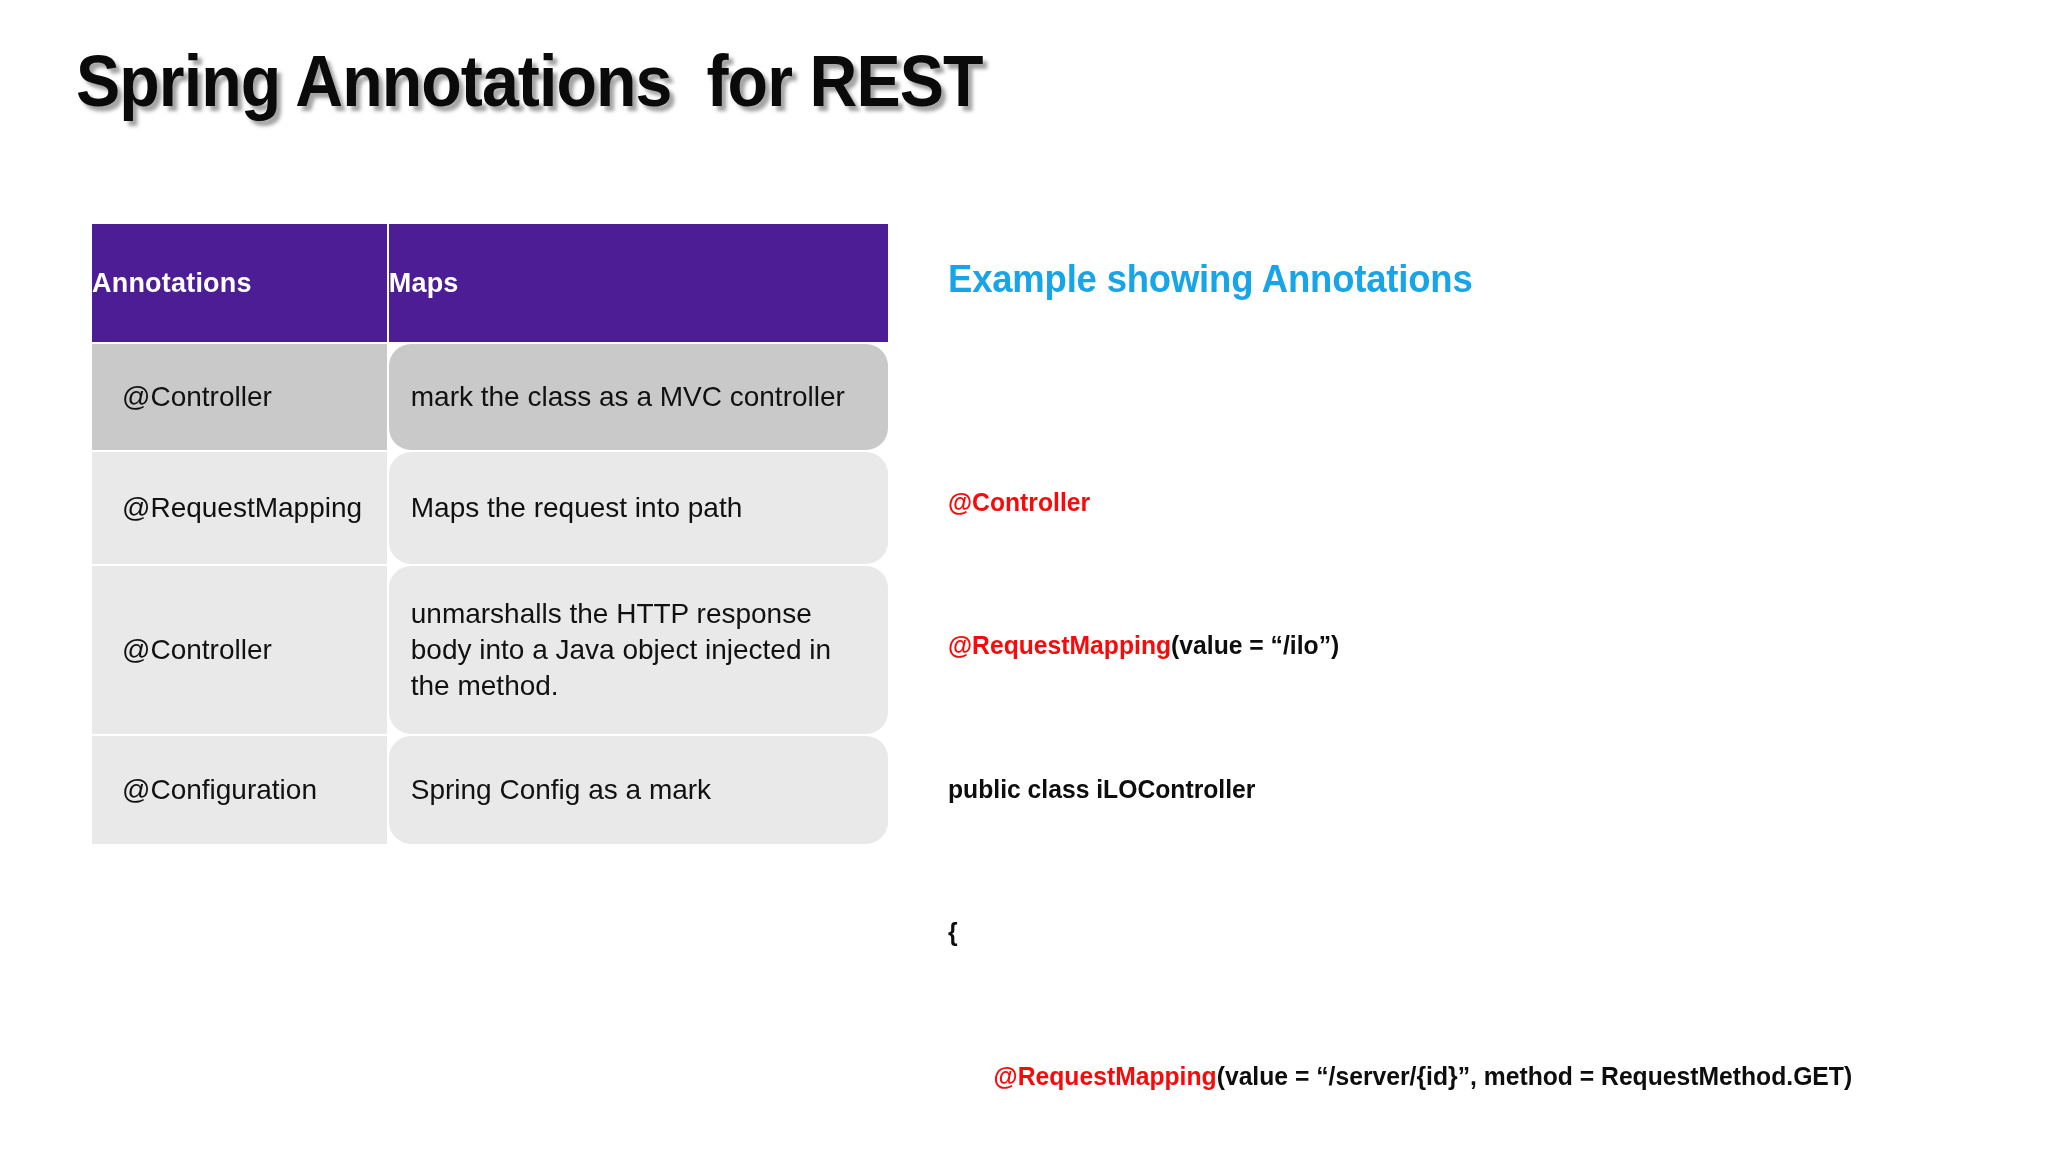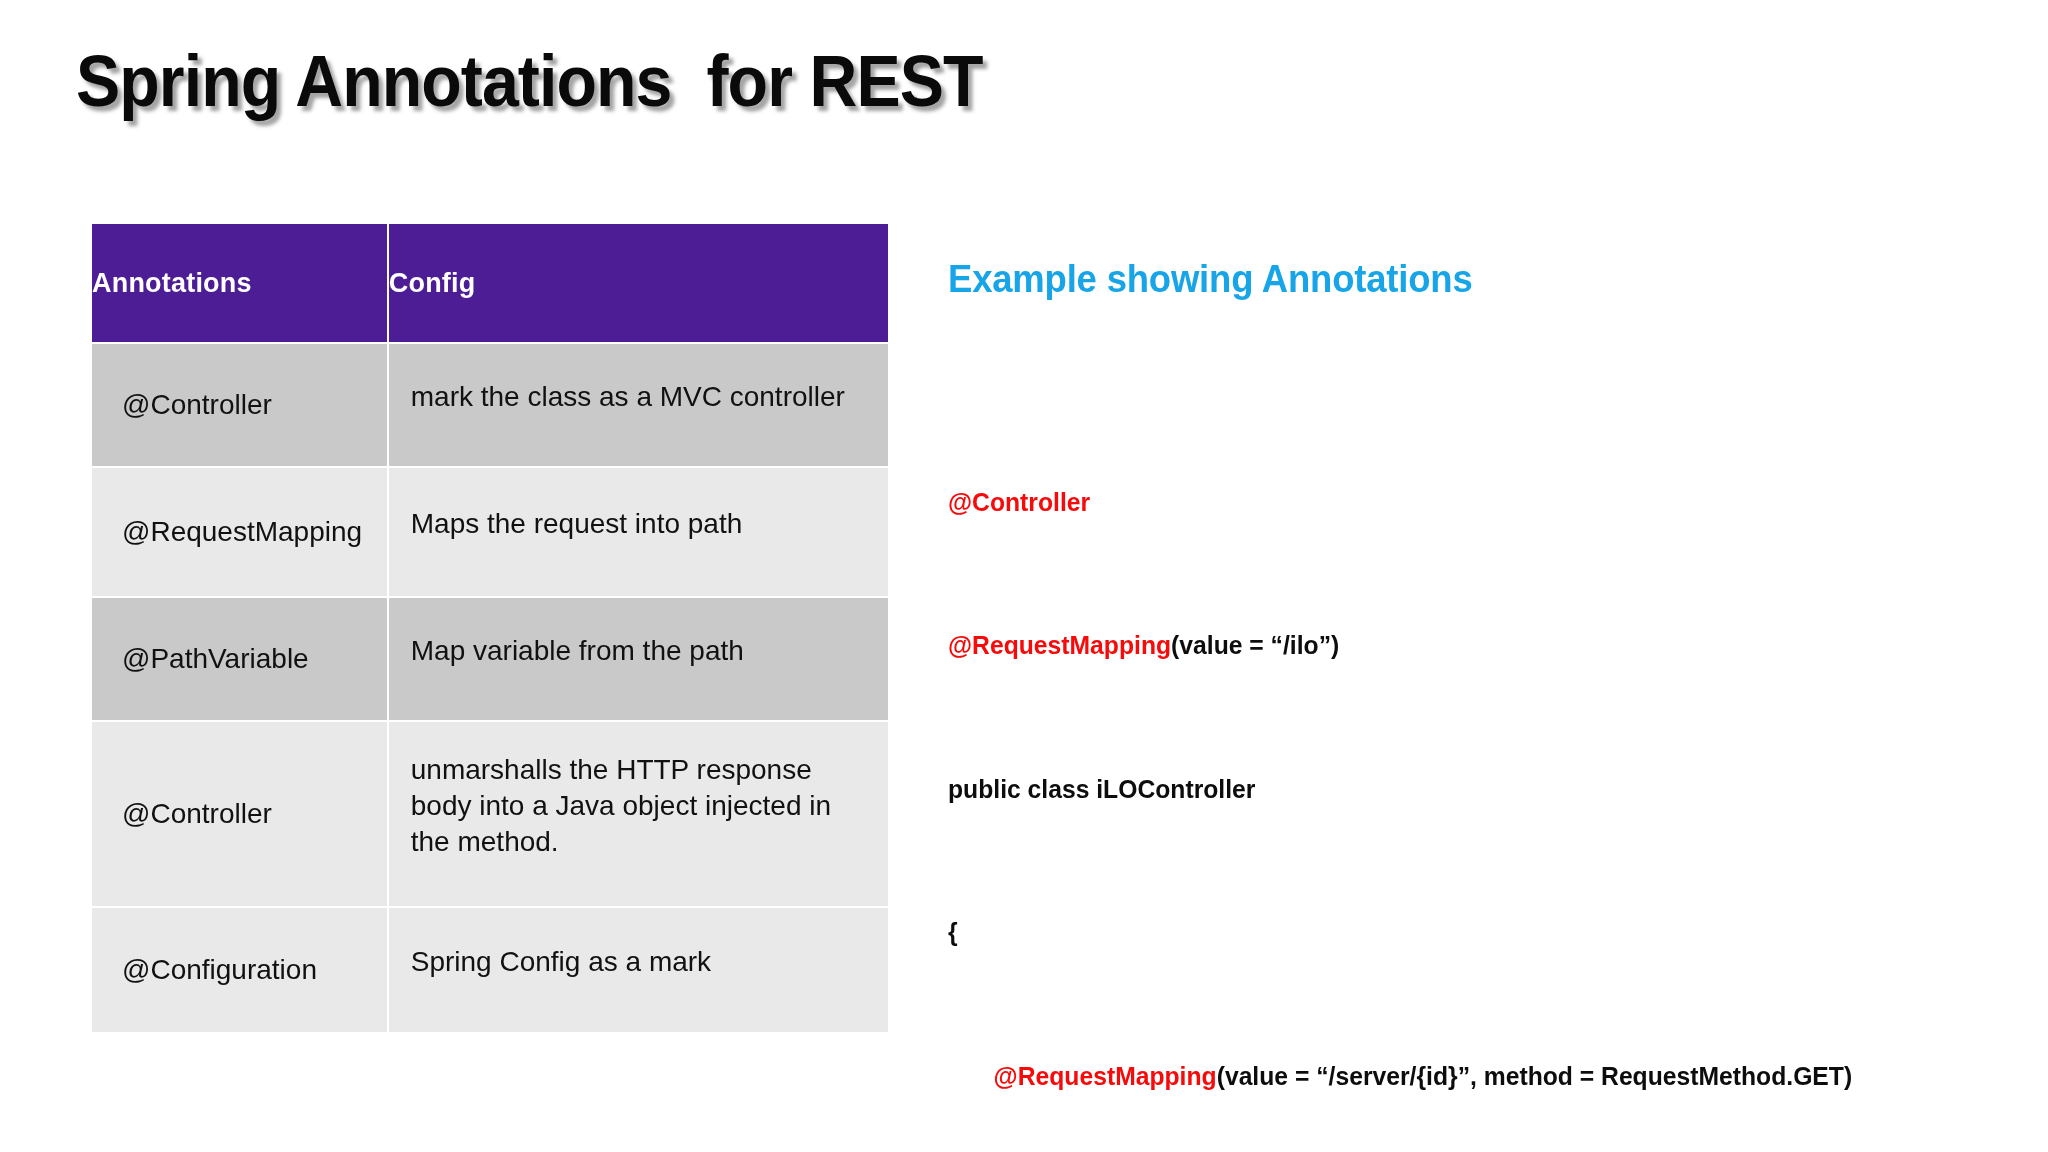--- a/index.html
+++ b/index.html
@@ -62,21 +62,22 @@
 
   tbody td {
     font-size: 28px;
     color: #111111;
     line-height: 1.28;
   }
   tbody td.anno-cell {
     padding: 10px 12px 10px 30px;
   }
   tbody td.usage-cell {
-    padding: 10px 18px 26px 22px;
+    padding: 10px 18px 10px 22px;
+    border-radius: 22px;
   }
   tbody tr.row-dark td { background: #C9C9C9; }
   tbody tr.row-light td { background: #E9E9E9; }
 
   tbody tr.h-2 td { height: 86px; }
   tbody tr.h-3 td { height: 92px; }
   tbody tr.h-4 td { height: 86px; }
   tbody tr.h-5 td { height: 148px; }
   tbody tr.h-6 td { height: 88px; }
   tbody tr.h-7 td { height: 88px; margin-top: 12px; }
@@ -119,35 +120,31 @@
 <div class="slide-title">Spring Annotations  for REST</div>
 
 <table class="annotations-table">
   <colgroup>
     <col class="col-anno">
     <col class="col-usage">
   </colgroup>
   <thead>
     <tr>
       <th>Annotations</th>
-      <th>Config</th>
+      <th>Maps</th>
     </tr>
   </thead>
   <tbody>
     <tr class="row-dark h-2">
       <td class="anno-cell">@Controller</td>
       <td class="usage-cell">mark the  class as a MVC controller</td>
     </tr>
     <tr class="row-light h-3">
       <td class="anno-cell">@RequestMapping</td>
       <td class="usage-cell">Maps the request into path</td>
-    </tr>
-    <tr class="row-dark h-4">
-      <td class="anno-cell">@PathVariable</td>
-      <td class="usage-cell">Map  variable from the path</td>
     </tr>
     <tr class="row-light h-5">
       <td class="anno-cell">@Controller</td>
       <td class="usage-cell">unmarshalls the HTTP response body into a Java object injected in the method.</td>
     </tr>
     <tr class="row-light h-7">
       <td class="anno-cell">@Configuration</td>
       <td class="usage-cell">Spring Config as a mark</td>
     </tr>
   </tbody>

